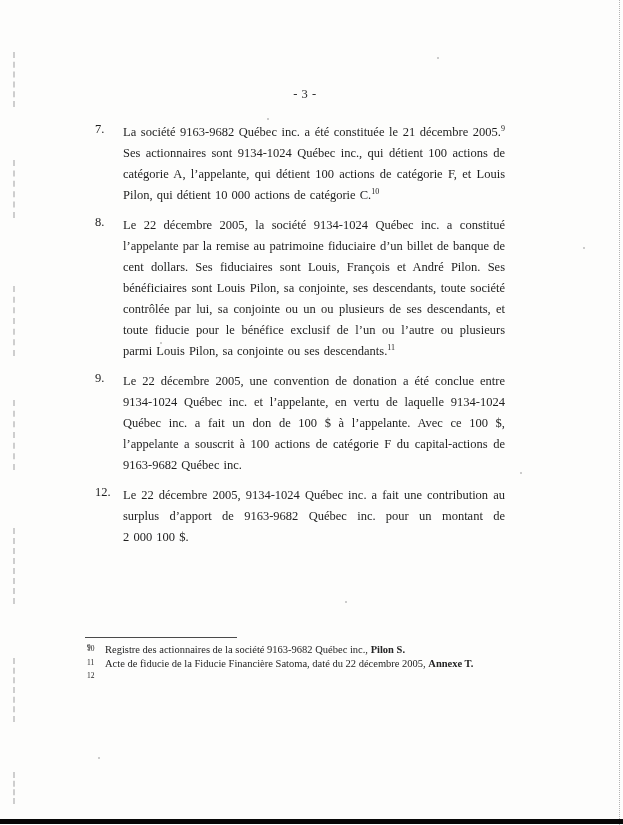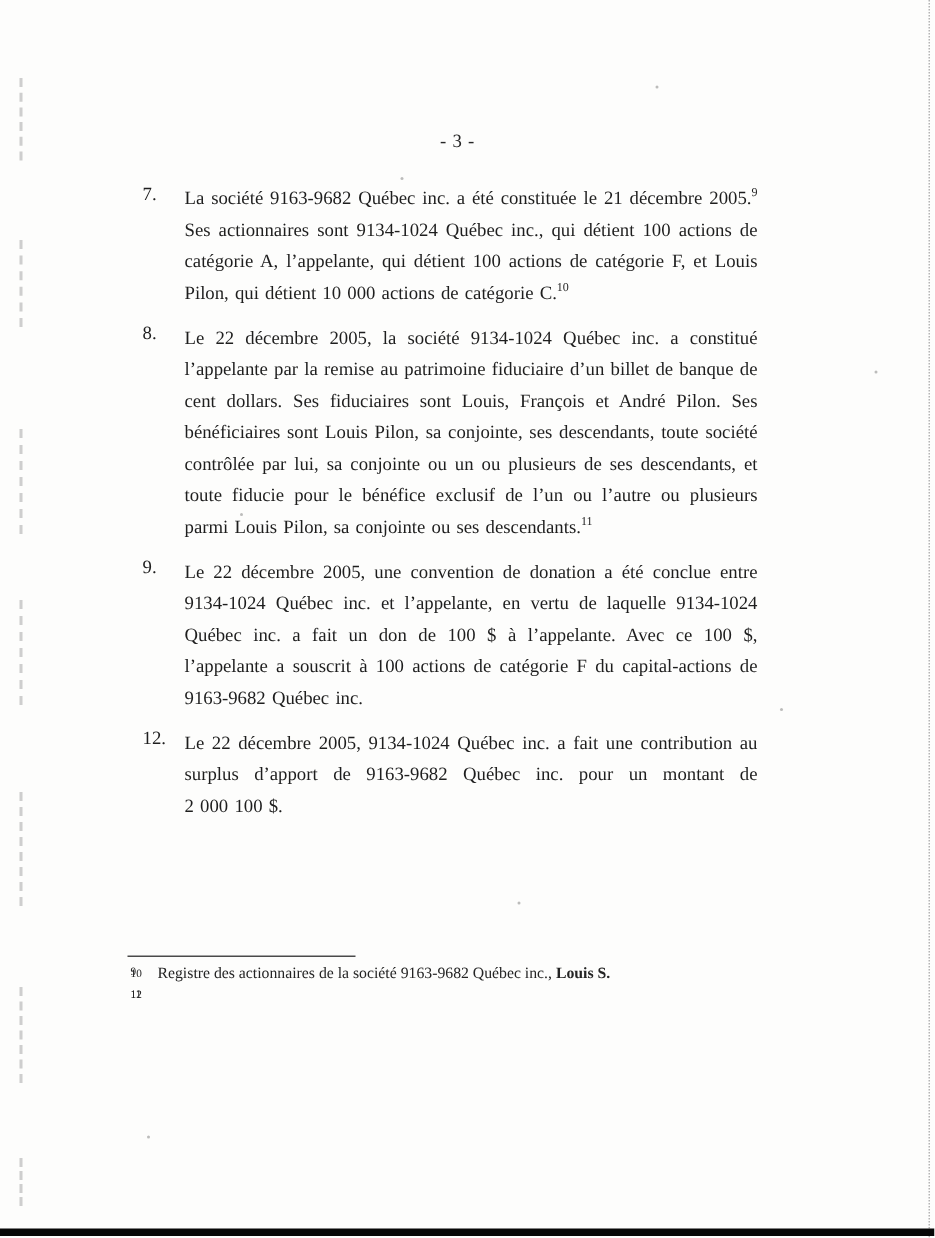--- a/index.html
+++ b/index.html
@@ -154,20 +154,20 @@
       <div class="para">
         <span class="para-num">12.</span>
         <div class="para-body">Le 22 décembre 2005, 9134-1024 Québec inc. a fait une contribution au surplus d’apport de 9163-9682 Québec inc. pour un montant de 2&nbsp;000&nbsp;100&nbsp;$.</div>
       </div>
     </div>
 
   <div class="fn-sep"></div>
 
   <div class="footnotes">
       <div class="footnote"><sup class="fn-marker">9</sup></div>
-      <div class="footnote"><sup class="fn-marker">10</sup><span>Registre des actionnaires de la société 9163-9682 Québec inc., <strong>Louis S.</strong></span></div>
-      <div class="footnote"><sup class="fn-marker">11</sup></div>
+      <div class="footnote"><sup class="fn-marker">10</sup><span>Registre des actionnaires de la société 9163-9682 Québec inc., <strong>Pilon S.</strong></span></div>
+      <div class="footnote"><sup class="fn-marker">11</sup><span>Acte de fiducie de la Fiducie Financière Satoma, daté du 22 décembre 2005, <strong>Annexe T.</strong></span></div>
       <div class="footnote"><sup class="fn-marker">12</sup></div>
     </div>
 
   <div class="bottom-bar"></div>
 
 </div>
 
 </body></html>

